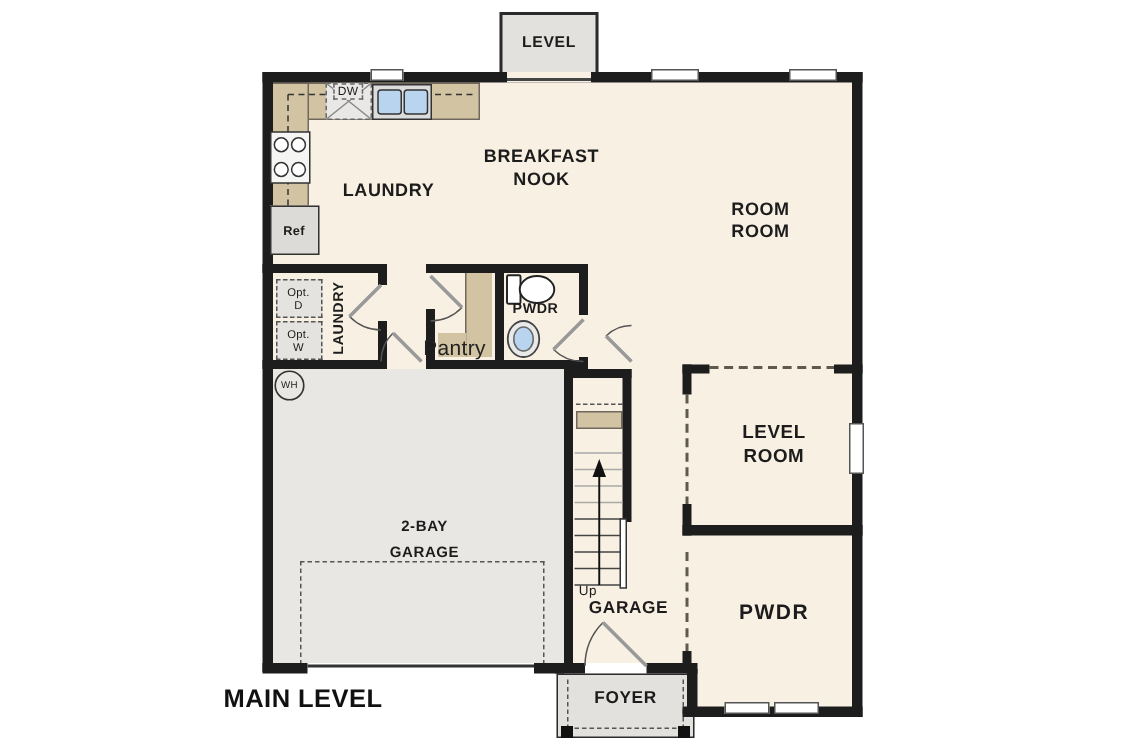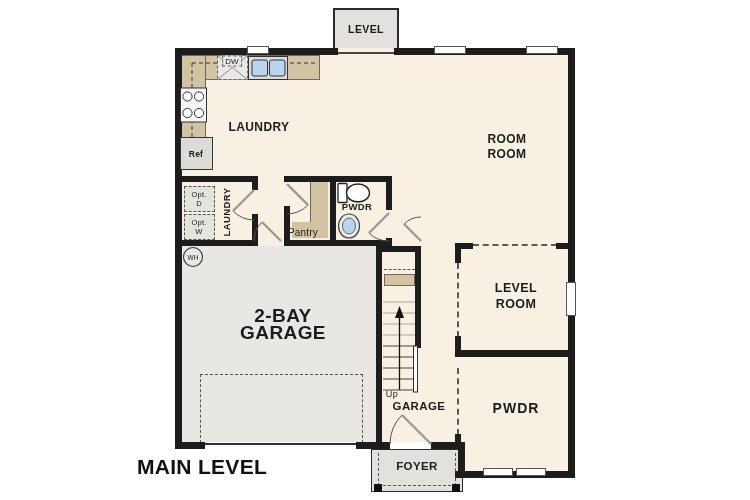--- a/index.html
+++ b/index.html
@@ -160,45 +160,49 @@
       </g>
       <g>
         <path d="M402 415 A41 41 0 0 0 390 444" stroke="#555" stroke-width="1"></path>
         <line x1="431" y1="444" x2="402" y2="415" stroke="#999" stroke-width="2.4"></line>
       </g>
     </g>
   </svg>
 
   <div class="lbl" style="left:366px;top:29px;font-size:10.5px">LEVEL</div>
   <div class="lbl" style="left:259px;top:127px">LAUNDRY</div>
+  <div class="lbl" style="left:361px;top:112px">
+    <span class="ln">BREAKFAST</span>
+    <span class="ln">NOOK</span>
+  </div>
   <div class="lbl" style="left:507px;top:147px">
     <span class="ln">ROOM</span>
     <span class="ln">ROOM</span>
   </div>
   <div class="lbl" style="left:226px;top:212px;font-size:9.5px;transform:translate(-50%,-50%) rotate(-90deg)">LAUNDRY</div>
   <div class="lbl sm" style="left:199px;top:199px;font-size:7.5px;font-weight:normal">
     <span class="ln">Opt.</span>
     <span class="ln">D</span>
   </div>
   <div class="lbl sm" style="left:199px;top:227px;font-size:7.5px;font-weight:normal">
     <span class="ln">Opt.</span>
     <span class="ln">W</span>
   </div>
   <div class="lbl sm" style="left:196px;top:154px;font-weight:bold;font-size:8.5px">Ref</div>
   <div class="lbl sm" style="left:232px;top:61px;font-weight:normal;background:#e9e8e6;border:1px dashed #666;padding:0 2px">DW</div>
-  <div class="lbl sm" style="left:303px;top:232px;font-weight:normal;font-size:10px;color:#222">Pantry</div>
+  <div class="lbl sm" style="left:303px;top:232px;font-weight:normal;font-size:14px;color:#222">Pantry</div>
   <div class="lbl" style="left:357px;top:206px;font-size:9.5px">PWDR</div>
   <div class="lbl sm" style="left:193px;top:257px;font-weight:normal;font-size:6.5px">WH</div>
-  <div class="lbl" style="left:283px;top:324px;font-size:19px;line-height:17px">
+  <div class="lbl" style="left:283px;top:360px;font-size:10px;line-height:17px">
     <span class="ln">2-BAY</span>
     <span class="ln">GARAGE</span>
   </div>
   <div class="lbl" style="left:392px;top:394px;font-weight:normal;font-size:9px">Up</div>
   <div class="lbl" style="left:419px;top:406px;font-size:11.5px">GARAGE</div>
   <div class="lbl" style="left:516px;top:296px;font-size:12.5px;line-height:16px">
     <span class="ln">LEVEL</span>
     <span class="ln">ROOM</span>
   </div>
   <div class="lbl" style="left:516px;top:408px;font-size:14px;letter-spacing:1px">PWDR</div>
   <div class="lbl" style="left:417px;top:466px;font-size:11.5px">FOYER</div>
-  <div class="lbl" style="left:202px;top:466px;font-size:21px;letter-spacing:.3px;color:#111">MAIN LEVEL</div>
+  <div class="lbl" style="left:202px;top:466px;font-size:17px;letter-spacing:.3px;color:#111">MAIN LEVEL</div>
 
 </div>
 
 </body></html>

